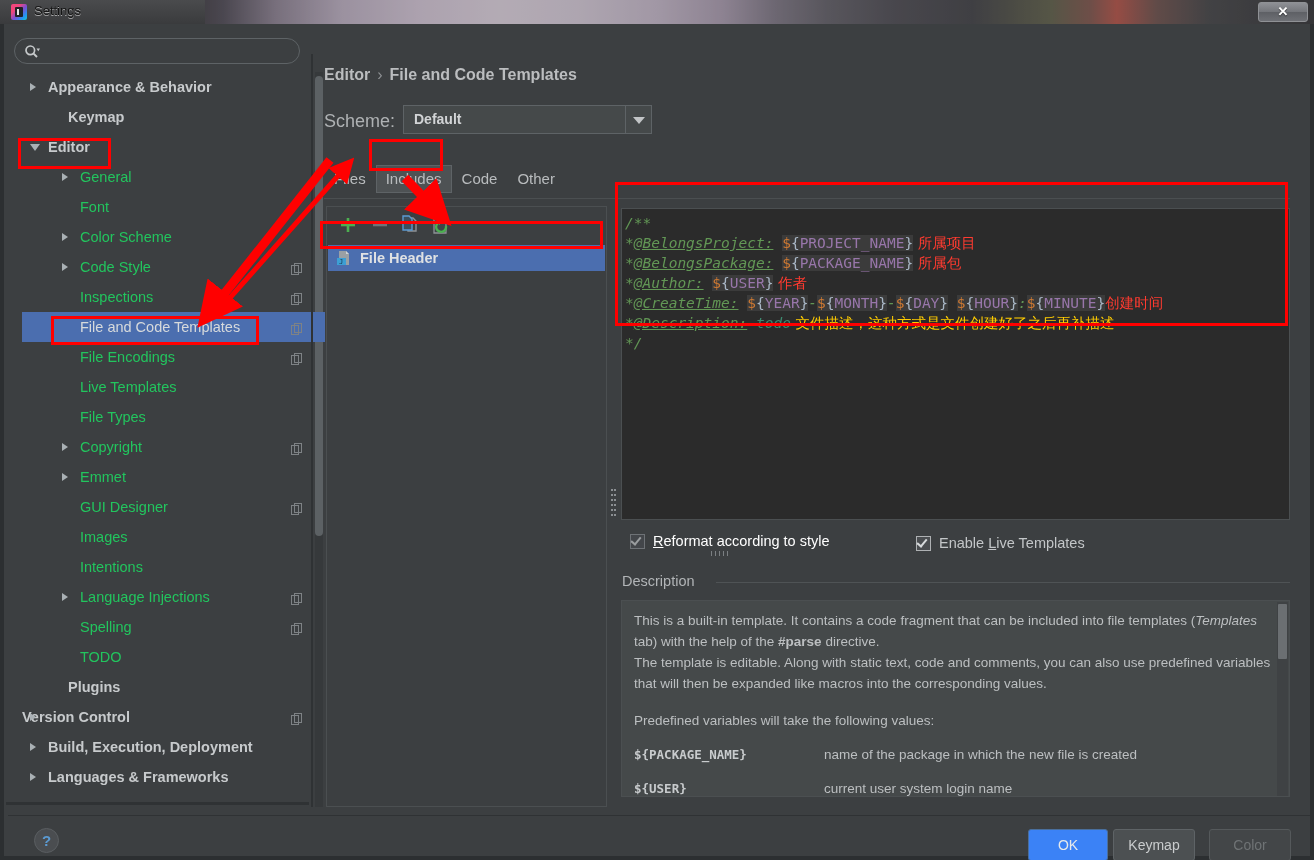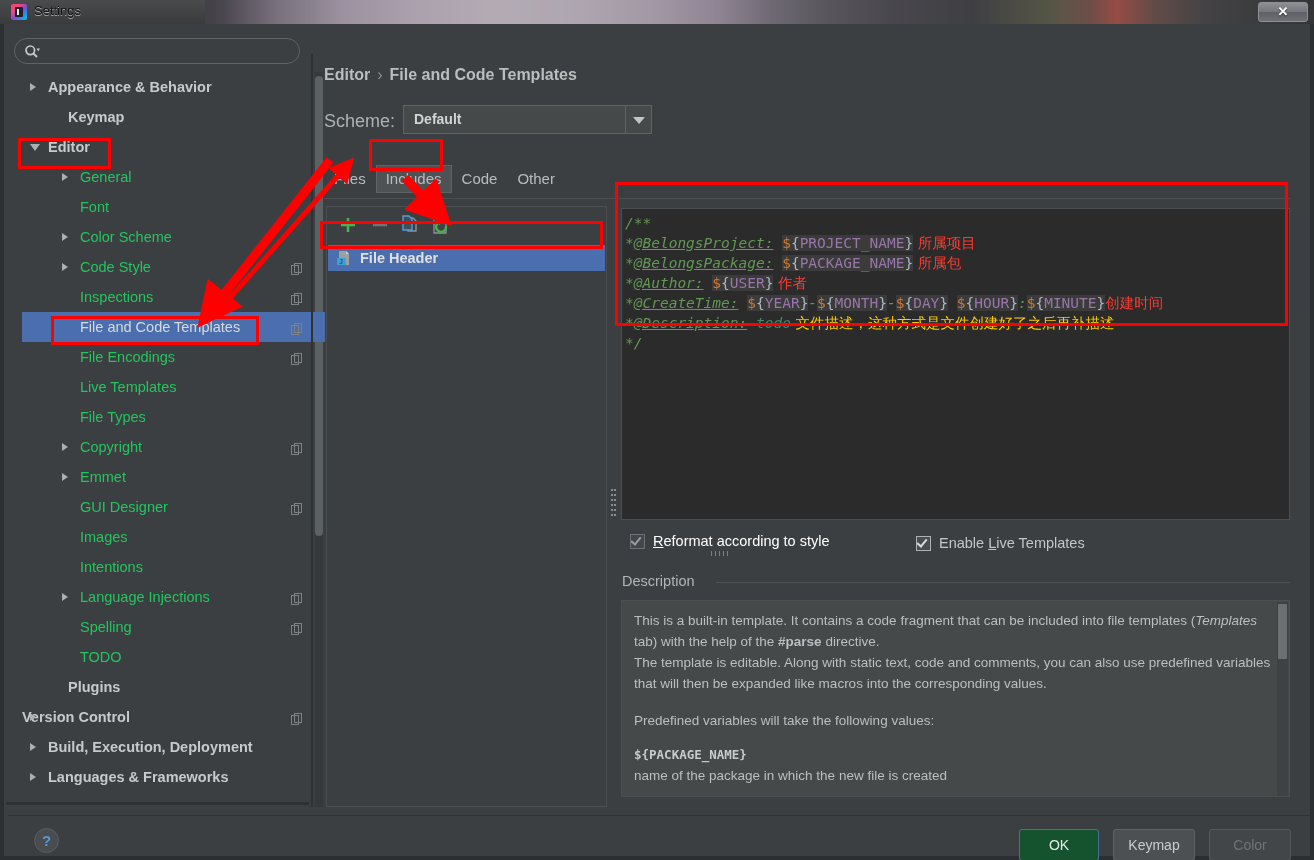--- a/index.html
+++ b/index.html
@@ -319,21 +319,21 @@
     overflow: hidden;
   }
   .desc-body {
     position: absolute; left: 12px; top: 9px;
     width: 640px;
     font-size: 13.5px; line-height: 21px; color: #bcbfc1;
   }
   .desc-body i { font-style: italic; }
   .desc-body b { font-weight: bold; }
   .mono { font-family: "DejaVu Sans Mono", "Liberation Mono", monospace; font-size: 12.5px; font-weight: bold; color: #c8cbcd; }
-  .var-row { display: flex; margin-top: 13px; flex-direction: column; }
+  .var-row { display: flex; margin-top: 13px; }
   .var-name { width: 190px; }
   .desc-scroll-track {
     position: absolute; right: 1px; top: 1px;
     width: 11px; height: 195px; background: #3f4244;
   }
   .desc-scroll-thumb {
     position: absolute; right: 2px; top: 3px;
     width: 9px; height: 55px; background: #6b6f72; border-radius: 1px;
   }
 
@@ -352,21 +352,21 @@
   .btn {
     position: absolute; top: 805px;
     height: 32px;
     border: 1px solid #5e6366;
     border-radius: 3px;
     background: #4c5052;
     color: #c9cccd; font-size: 14px;
     text-align: center; line-height: 30px;
     cursor: pointer;
   }
-  .btn.default { background: #14532d; border-color: #4a6f9c; color: #e6e9eb; }
+  .btn.default { background: #3b82f6; border-color: #4a6f9c; color: #e6e9eb; margin-left: 9px; }
   .btn.disabled { color: #6f7375; background: #434648; border-color: #55595b; }
 
   
   .anno-box {
     position: absolute; border: 3px solid #ff0000; pointer-events: none;
   }
 </style>
 </head>
 <body>
 

